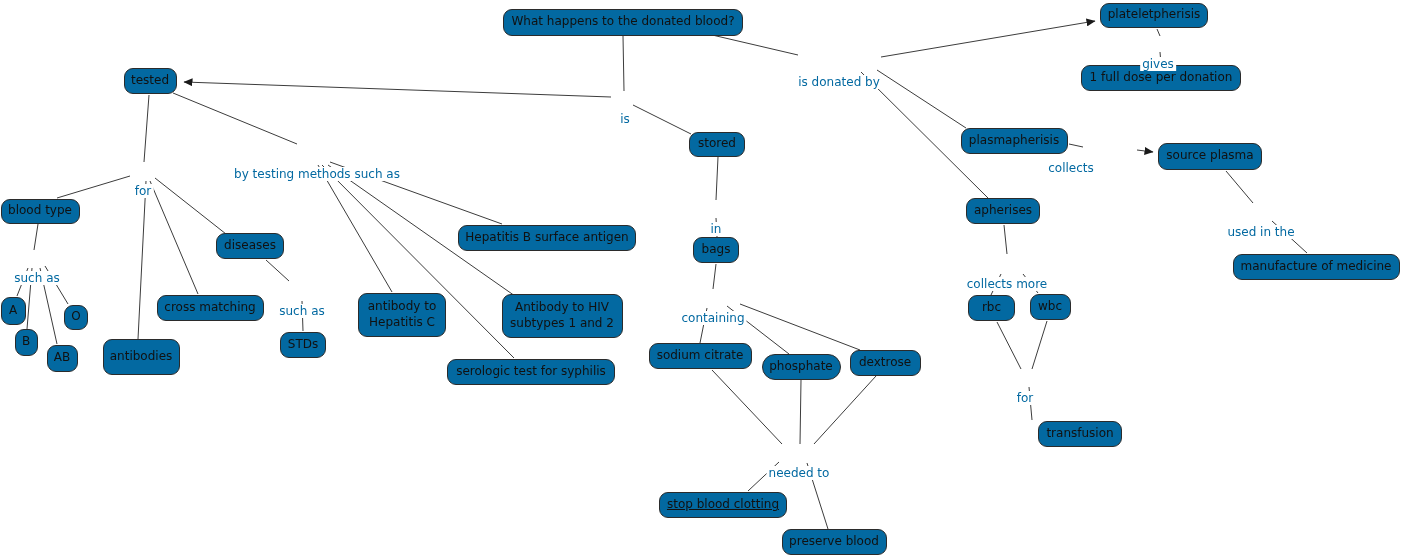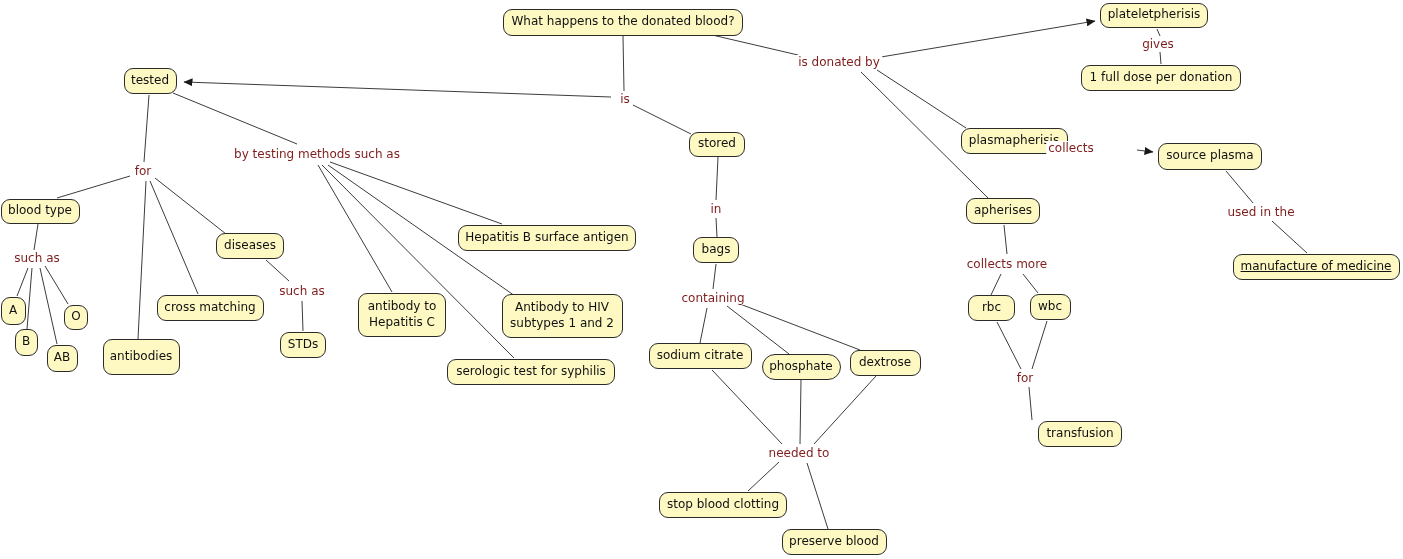--- a/index.html
+++ b/index.html
@@ -9,40 +9,41 @@
     background:#ffffff;
     font-family:"DejaVu Sans","Liberation Sans",sans-serif;
     overflow:hidden;
   }
   svg.edge-layer{position:absolute;left:0;top:0;width:1403px;height:559px;}
   .node{
     position:absolute;
     box-sizing:border-box;
     display:flex;align-items:center;justify-content:center;
     text-align:center;
-    background:#fef9c3;
+    background:#0369a1;
     border:1px solid #2b2b2b;
     border-radius:9px;
     font-size:12px;
     line-height:1.3;
     color:#111111;
     white-space:pre-line;
     padding:1px 3px;
     cursor:default;
   }
   .link-label{
     position:absolute;
     transform:translate(-50%,-50%);
     font-size:12px;
     line-height:14px;
-    color:#7f1d1d;
+    color:#0369a1;
     background:#ffffff;
     padding:0 2px;
     white-space:nowrap;
     cursor:default;
+    margin-top:20px;
   }
 </style>
 </head>
 <body>
 
 <div class="canvas">
   <svg class="edge-layer" viewBox="0 0 1403 559">
     <defs>
       <marker id="arrow" markerWidth="10" markerHeight="8" refX="8.5" refY="4" orient="auto" markerUnits="userSpaceOnUse">
         <path d="M0,0 L9,4 L0,8 Z" fill="#1a1a1a"></path>
@@ -98,21 +99,21 @@
         <line x1="807" y1="463" x2="828" y2="529" stroke="#3c3c3c" stroke-width="1"></line>
       </g>
   </svg>
   <div>
       <div class="node" style="left: 503px; top: 8.5px; width: 240px; height: 27px;">What happens to the donated blood?</div>
       <div class="node" style="left: 1100px; top: 2.5px; width: 108px; height: 25px;">plateletpherisis</div>
       <div class="node" style="left: 1081px; top: 65px; width: 160px; height: 26px;">1 full dose per donation</div>
       <div class="node" style="left: 960.5px; top: 128px; width: 107px; height: 26px;">plasmapherisis</div>
       <div class="node" style="left: 1158px; top: 142.5px; width: 104px; height: 27px;">source plasma</div>
       <div class="node" style="left: 966px; top: 198px; width: 74px; height: 26px;">apherises</div>
-      <div class="node" style="left: 1232.5px; top: 254px; width: 167px; height: 26px; text-decoration: underline;">manufacture of medicine</div>
+      <div class="node" style="left: 1232.5px; top: 254px; width: 167px; height: 26px;">manufacture of medicine</div>
       <div class="node" style="left: 968px; top: 295px; width: 47px; height: 26px;">rbc</div>
       <div class="node" style="left: 1029.5px; top: 294px; width: 41px; height: 26px;">wbc</div>
       <div class="node" style="left: 990px; top: 421px; width: 84px; height: 26px; margin-left: 48px;">transfusion</div>
       <div class="node" style="left: 123.5px; top: 68px; width: 53px; height: 26px;">tested</div>
       <div class="node" style="left: 0.5px; top: 198.5px; width: 79px; height: 25px;">blood type</div>
       <div class="node" style="left: 0.5px; top: 297px; width: 25px; height: 28px;">A</div>
       <div class="node" style="left: 14.5px; top: 328.5px; width: 23px; height: 27px;">B</div>
       <div class="node" style="left: 64px; top: 304.5px; width: 24px; height: 25px;">O</div>
       <div class="node" style="left: 46.5px; top: 344.5px; width: 31px; height: 27px;">AB</div>
       <div class="node" style="left: 102.5px; top: 339px; width: 77px; height: 36px;">antibodies</div>
@@ -123,21 +124,21 @@
 Hepatitis C</div>
       <div class="node" style="left: 458px; top: 225px; width: 178px; height: 26px;">Hepatitis B surface antigen</div>
       <div class="node" style="left: 501.5px; top: 294px; width: 121px; height: 44px;">Antibody to HIV
 subtypes 1 and 2</div>
       <div class="node" style="left: 447px; top: 359px; width: 168px; height: 26px;">serologic test for syphilis</div>
       <div class="node" style="left: 689px; top: 131.5px; width: 56px; height: 25px;">stored</div>
       <div class="node" style="left: 693px; top: 237px; width: 46px; height: 26px;">bags</div>
       <div class="node" style="left: 648.5px; top: 343px; width: 103px; height: 26px;">sodium citrate</div>
       <div class="node" style="left: 761.5px; top: 354px; width: 79px; height: 26px; border-radius: 13px;">phosphate</div>
       <div class="node" style="left: 849.5px; top: 350px; width: 71px; height: 26px;">dextrose</div>
-      <div class="node" style="left: 659px; top: 492px; width: 128px; height: 26px;">stop blood clotting</div>
+      <div class="node" style="left: 659px; top: 492px; width: 128px; height: 26px; text-decoration: underline;">stop blood clotting</div>
       <div class="node" style="left: 781.5px; top: 529px; width: 105px; height: 26px;">preserve blood</div>
     </div>
   <div>
       <span class="link-label" style="left: 625px; top: 99px;">is</span>
       <span class="link-label" style="left: 839px; top: 62px;">is donated by</span>
       <span class="link-label" style="left: 1158px; top: 44px;">gives</span>
       <span class="link-label" style="left: 1071px; top: 148px;">collects</span>
       <span class="link-label" style="left: 1007px; top: 264px;">collects more</span>
       <span class="link-label" style="left: 1025px; top: 378px;">for</span>
       <span class="link-label" style="left: 1261px; top: 212px;">used in the</span>

